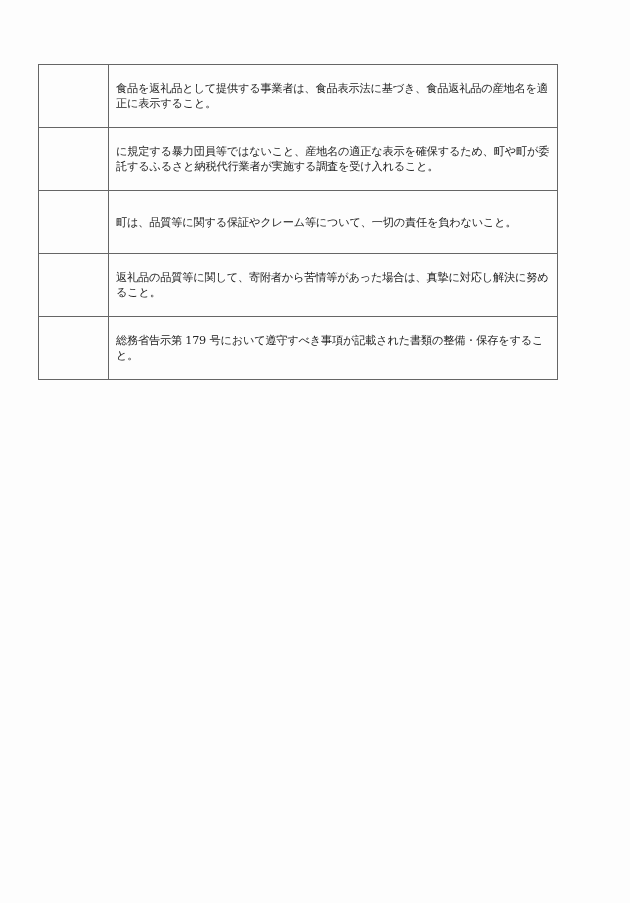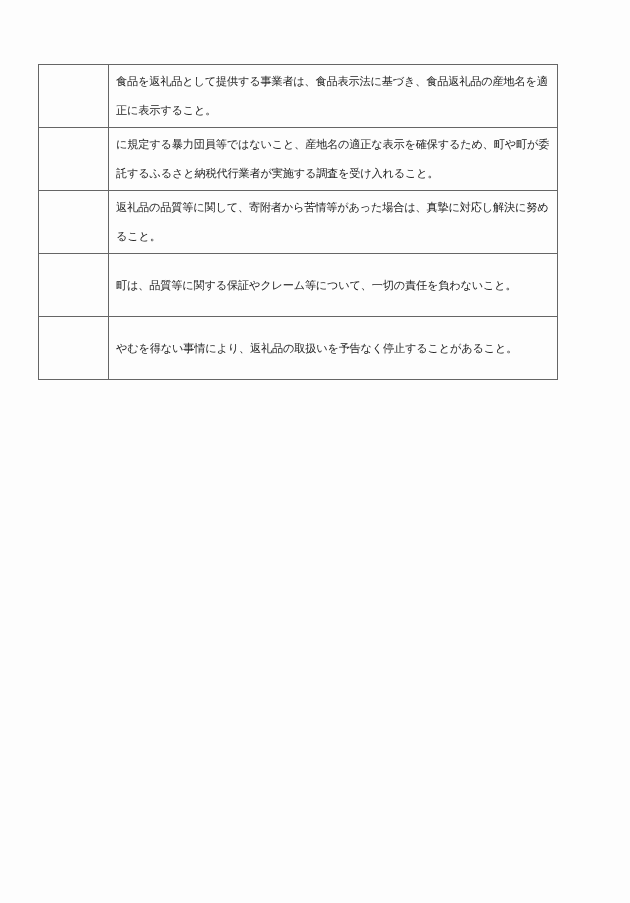--- a/index.html
+++ b/index.html
@@ -2,41 +2,41 @@
 <html><head>
   <meta charset="utf-8">
   <style>
     html, body { margin: 0; padding: 0; background: #fdfdfd; }
     body { width: 630px; height: 903px; position: relative; overflow: hidden;
            font-family: "DejaVu Serif", "Liberation Serif", serif; color: #222; }
     .tbl { position: absolute; left: 38px; top: 64px; width: 520px;
            border-collapse: collapse; table-layout: fixed; }
     .tbl td { border: 1px solid #666; height: 62px; padding: 0; vertical-align: middle; }
     .tbl td.chk { width: 69px; }
-    .tbl td.txt { padding: 0 6px 0 7px; font-size: 11.2px; line-height: 29px; letter-spacing: -0.2px; }
+    .tbl td.txt { padding: 0 6px 0 7px; font-size: 11.2px; line-height: 15px; letter-spacing: -0.2px; }
   </style>
 </head>
 <body>
 
 <table class="tbl">
   <tbody>
     <tr>
       <td class="chk"></td>
       <td class="txt">食品を返礼品として提供する事業者は、食品表示法に基づき、食品返礼品の産地名を適正に表示すること。</td>
     </tr>
     <tr>
       <td class="chk"></td>
       <td class="txt">に規定する暴力団員等ではないこと、産地名の適正な表示を確保するため、町や町が委託するふるさと納税代行業者が実施する調査を受け入れること。</td>
     </tr>
     <tr>
       <td class="chk"></td>
+      <td class="txt">町は、品質等に関する保証やクレーム等について、一切の責任を負わないこと。</td>
+    </tr>
+    <tr>
+      <td class="chk"></td>
       <td class="txt">返礼品の品質等に関して、寄附者から苦情等があった場合は、真摯に対応し解決に努めること。</td>
     </tr>
     <tr>
       <td class="chk"></td>
-      <td class="txt">町は、品質等に関する保証やクレーム等について、一切の責任を負わないこと。</td>
-    </tr>
-    <tr>
-      <td class="chk"></td>
-      <td class="txt">やむを得ない事情により、返礼品の取扱いを予告なく停止することがあること。</td>
+      <td class="txt">総務省告示第 179 号において遵守すべき事項が記載された書類の整備・保存をすること。</td>
     </tr>
   </tbody>
 </table>
 
 </body></html>

